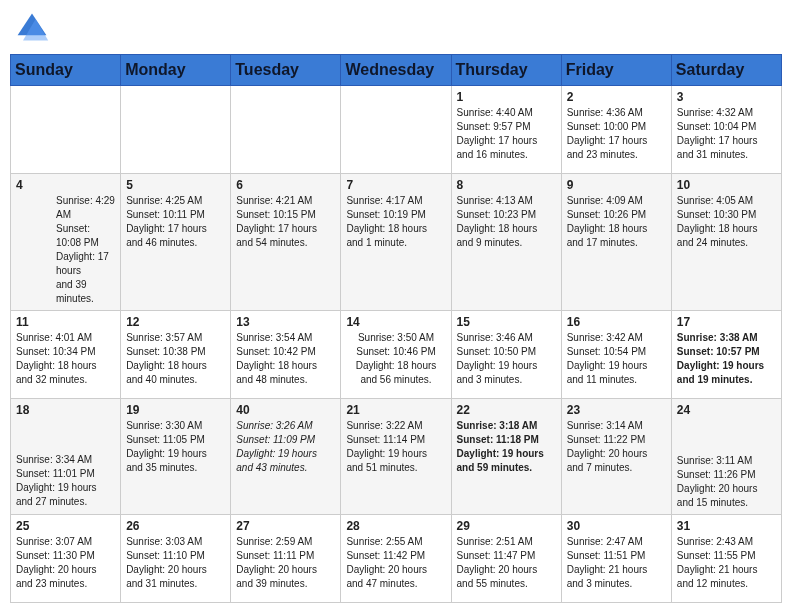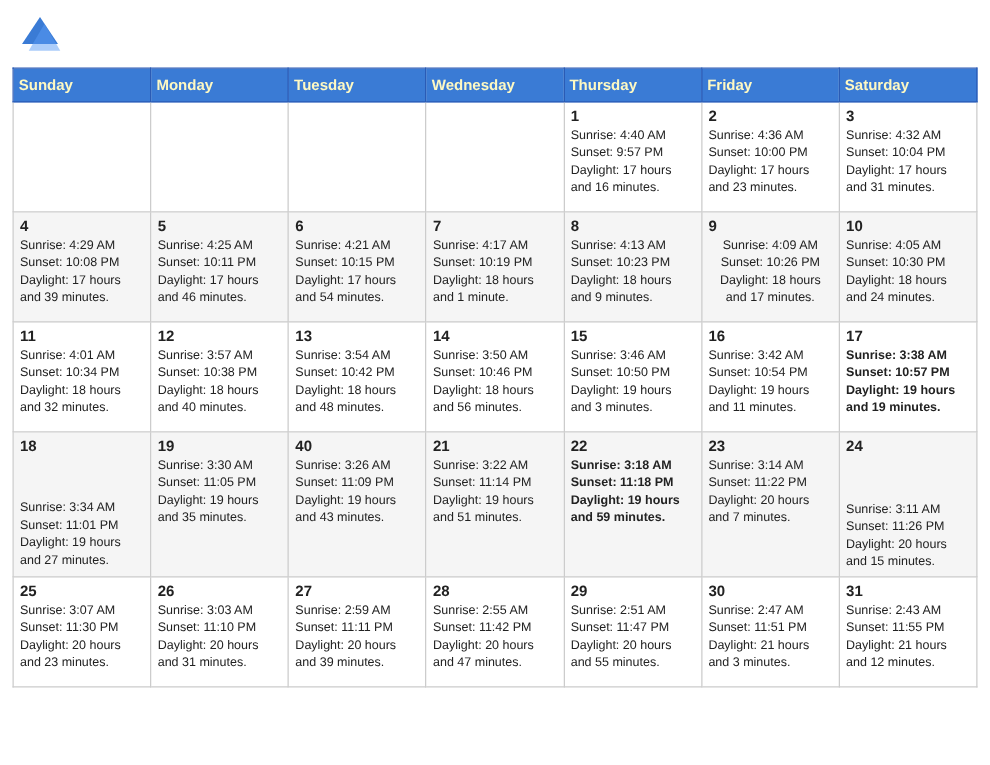--- a/index.html
+++ b/index.html
@@ -54,22 +54,22 @@
       font-size: 14px;
       color: #555;
     }
     table {
       width: 100%;
       border-collapse: collapse;
       table-layout: fixed;
     }
     thead th {
       background-color: #3a7bd5;
-      color: #fef9c3;
-      font-size: 12px;
+      color: #0f172a;
+      font-size: 16px;
       font-weight: bold;
       padding: 6px 4px;
       text-align: left;
       border: 1px solid #2a5bb5;
     }
     tbody td {
       border: 1px solid #ccc;
       vertical-align: top;
       padding: 4px 5px;
       font-size: 10px;
@@ -152,21 +152,21 @@
           <span class="day-number">3</span>
           <div class="day-info" style="white-space: pre-line;">Sunrise: 4:32 AM
 Sunset: 10:04 PM
 Daylight: 17 hours
 and 31 minutes.</div>
         </td>
       </tr>
       <tr>
         <td>
           <span class="day-number">4</span>
-          <div class="day-info" style="white-space: pre-line;">Sunrise: 4:29 AM
+          <div class="day-info" style="white-space: pre-line; margin-left: 40px;">Sunrise: 4:29 AM
 Sunset: 10:08 PM
 Daylight: 17 hours
 and 39 minutes.</div>
         </td>
         <td>
           <span class="day-number">5</span>
           <div class="day-info" style="white-space: pre-line;">Sunrise: 4:25 AM
 Sunset: 10:11 PM
 Daylight: 17 hours
 and 46 minutes.</div>
@@ -187,21 +187,21 @@
         </td>
         <td>
           <span class="day-number">8</span>
           <div class="day-info" style="white-space: pre-line;">Sunrise: 4:13 AM
 Sunset: 10:23 PM
 Daylight: 18 hours
 and 9 minutes.</div>
         </td>
         <td>
           <span class="day-number">9</span>
-          <div class="day-info" style="white-space: pre-line; text-align: center;">Sunrise: 4:09 AM
+          <div class="day-info" style="white-space: pre-line;">Sunrise: 4:09 AM
 Sunset: 10:26 PM
 Daylight: 18 hours
 and 17 minutes.</div>
         </td>
         <td>
           <span class="day-number">10</span>
           <div class="day-info" style="white-space: pre-line;">Sunrise: 4:05 AM
 Sunset: 10:30 PM
 Daylight: 18 hours
 and 24 minutes.</div>
@@ -224,21 +224,21 @@
         </td>
         <td>
           <span class="day-number">13</span>
           <div class="day-info" style="white-space: pre-line;">Sunrise: 3:54 AM
 Sunset: 10:42 PM
 Daylight: 18 hours
 and 48 minutes.</div>
         </td>
         <td>
           <span class="day-number">14</span>
-          <div class="day-info" style="white-space: pre-line;">Sunrise: 3:50 AM
+          <div class="day-info" style="white-space: pre-line; text-align: center;">Sunrise: 3:50 AM
 Sunset: 10:46 PM
 Daylight: 18 hours
 and 56 minutes.</div>
         </td>
         <td>
           <span class="day-number">15</span>
           <div class="day-info" style="white-space: pre-line;">Sunrise: 3:46 AM
 Sunset: 10:50 PM
 Daylight: 19 hours
 and 3 minutes.</div>
@@ -268,21 +268,21 @@
         </td>
         <td>
           <span class="day-number">19</span>
           <div class="day-info" style="white-space: pre-line;">Sunrise: 3:30 AM
 Sunset: 11:05 PM
 Daylight: 19 hours
 and 35 minutes.</div>
         </td>
         <td>
           <span class="day-number">40</span>
-          <div class="day-info" style="white-space: pre-line;">Sunrise: 3:26 AM
+          <div class="day-info" style="white-space: pre-line; font-style: italic;">Sunrise: 3:26 AM
 Sunset: 11:09 PM
 Daylight: 19 hours
 and 43 minutes.</div>
         </td>
         <td>
           <span class="day-number">21</span>
           <div class="day-info" style="white-space: pre-line;">Sunrise: 3:22 AM
 Sunset: 11:14 PM
 Daylight: 19 hours
 and 51 minutes.</div>

